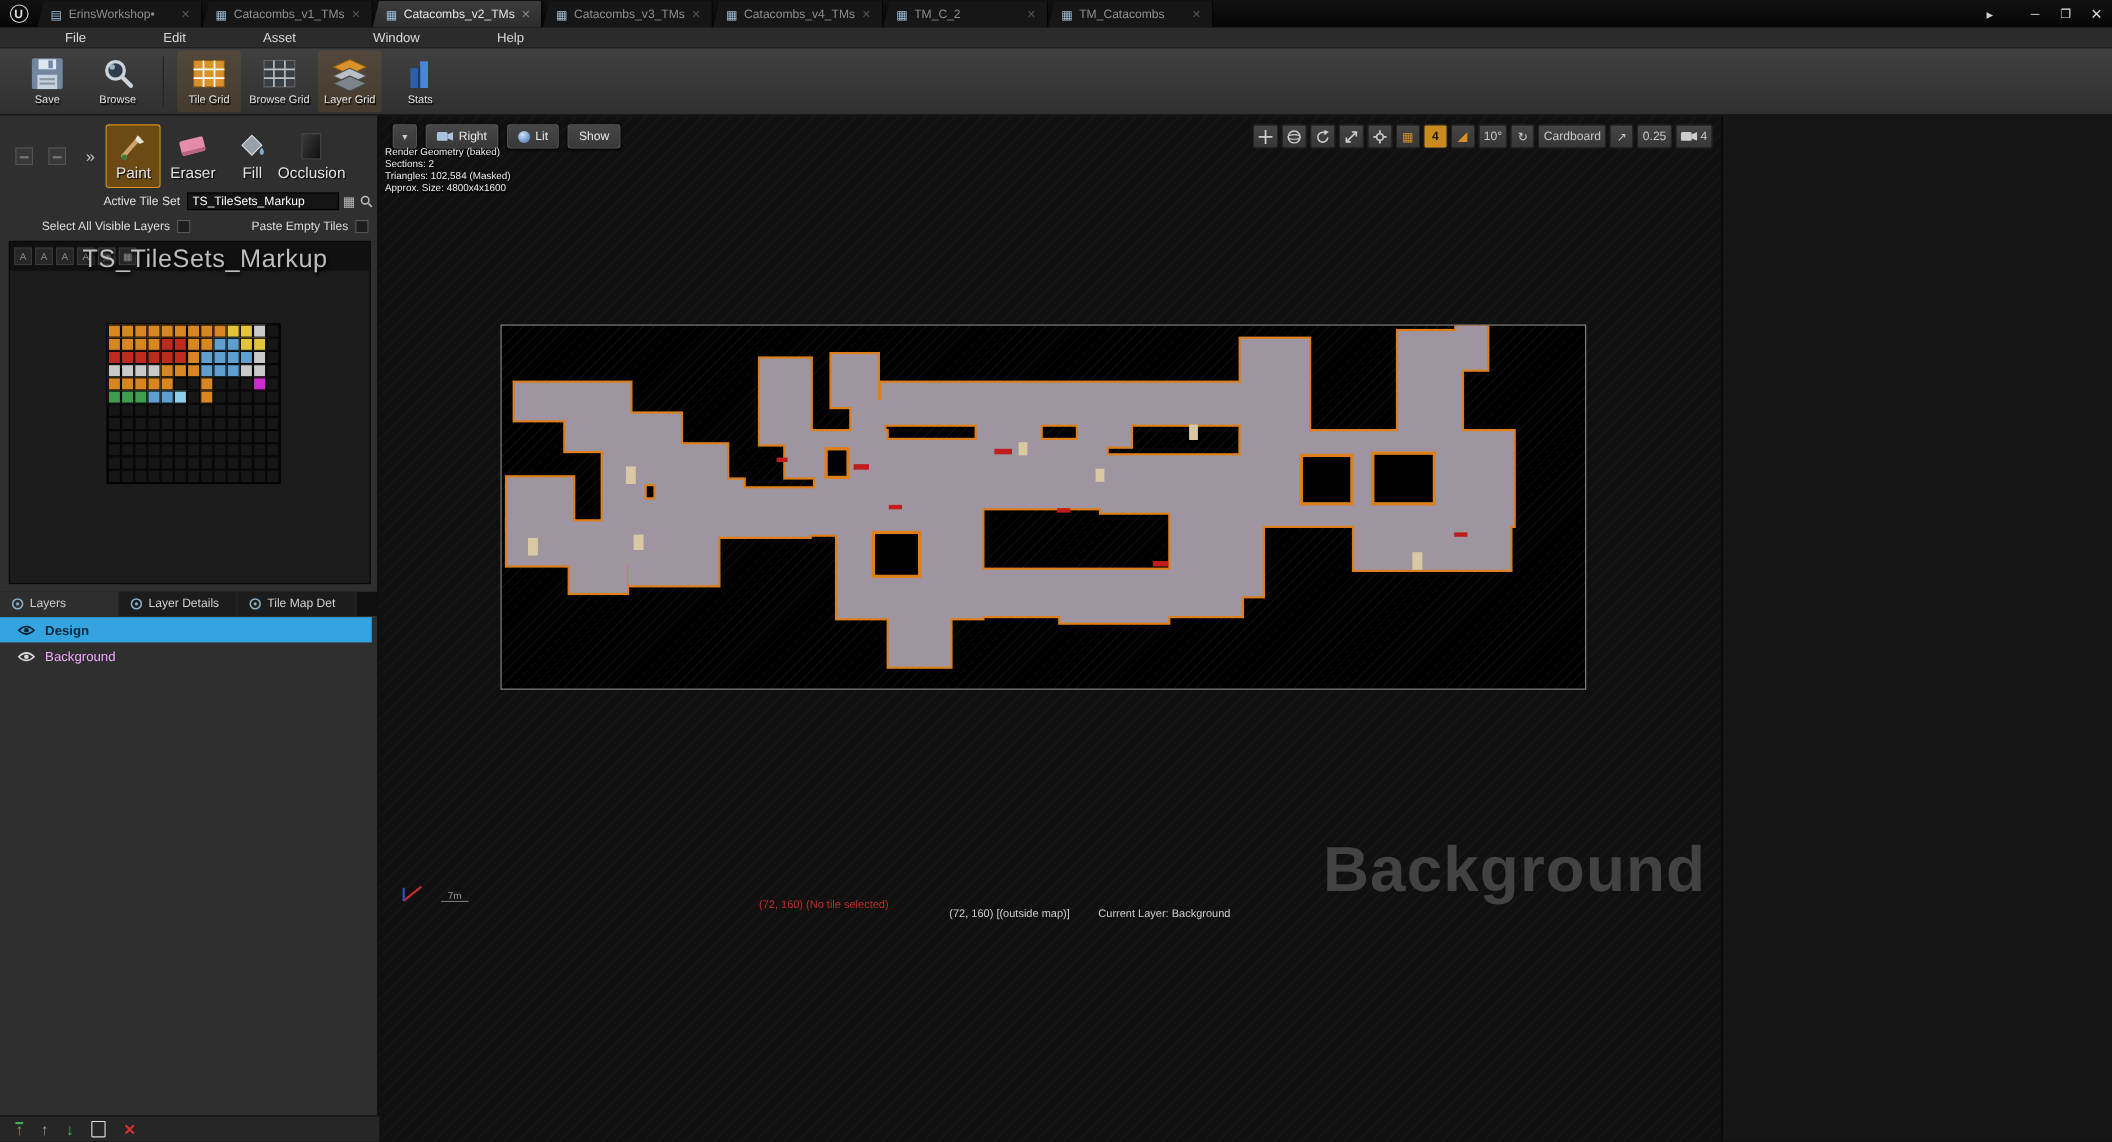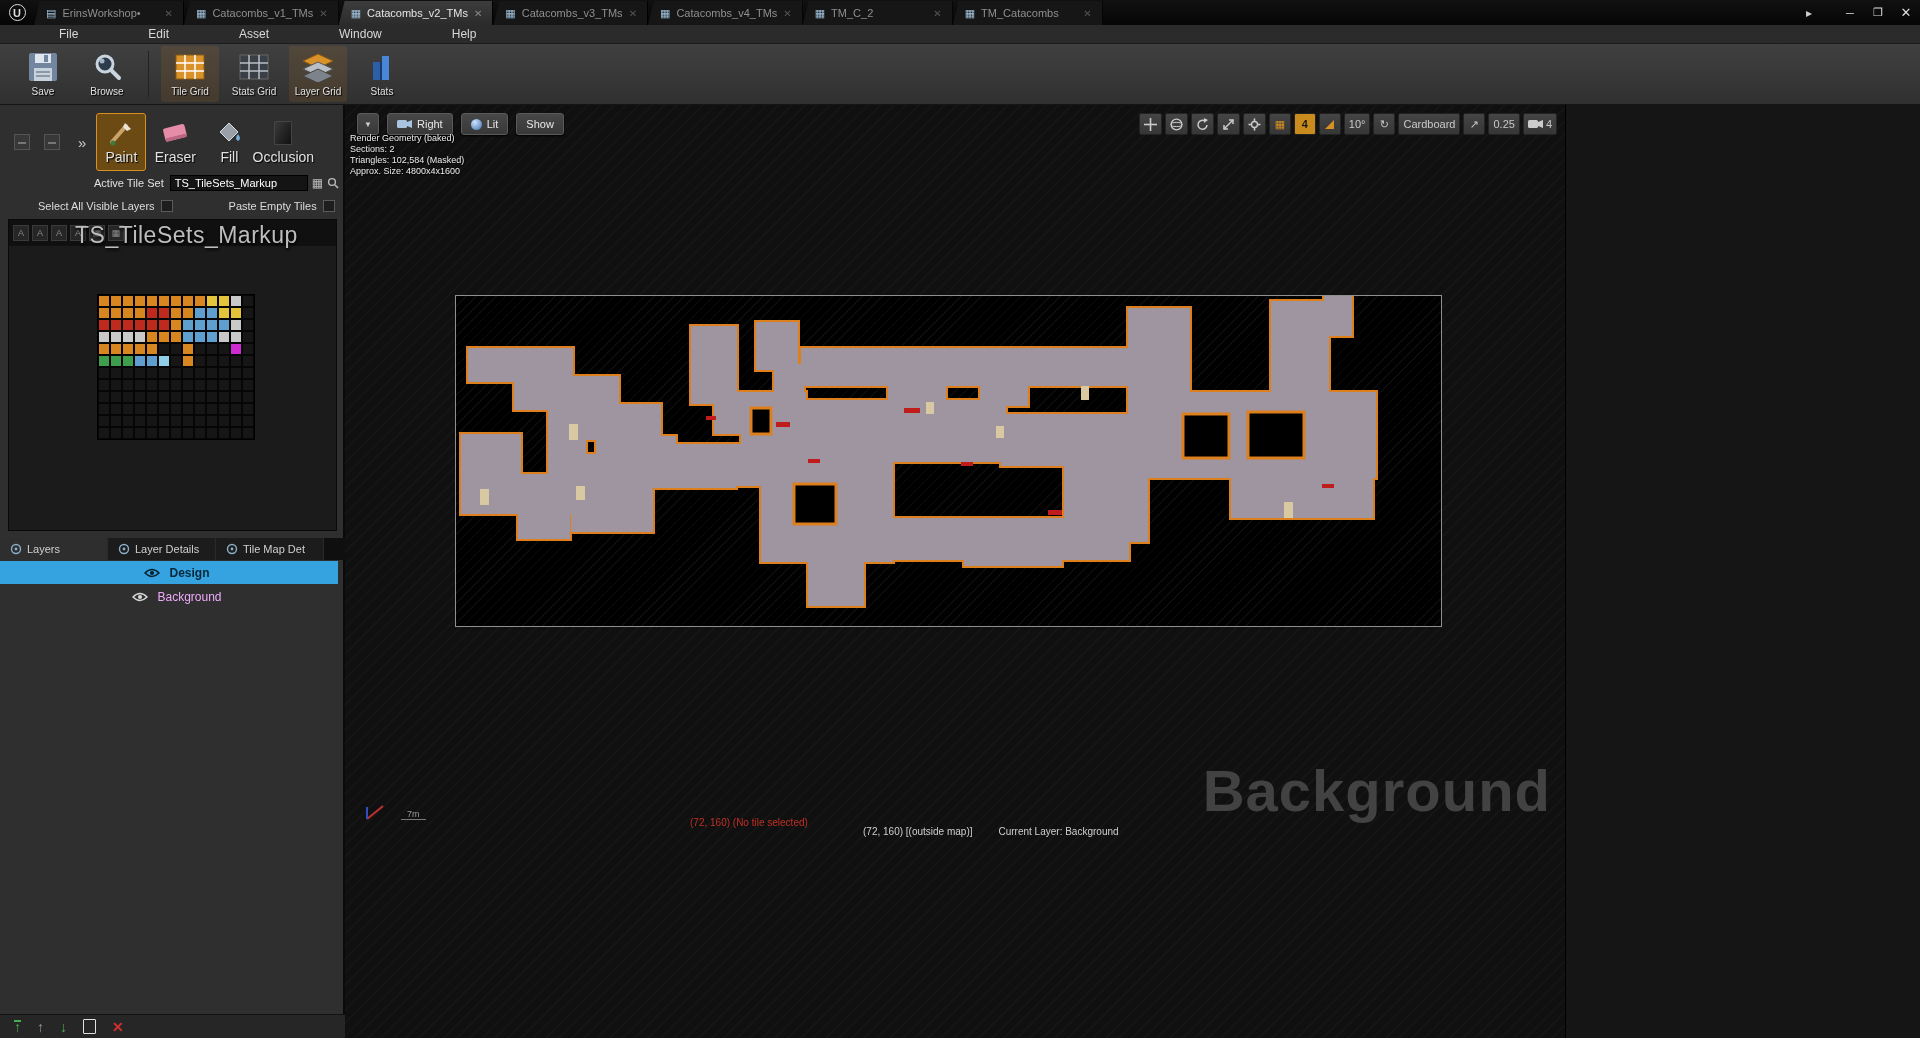--- a/index.html
+++ b/index.html
@@ -78,21 +78,21 @@
   .palette { position:absolute; left:88px; top:74px; background:#000; border:1px solid #000; }
   .pal-row { display:flex; }
   .pal-cell { width:12px; height:12px; border:1px solid #060606; }
   
   .layers-tabs { position:absolute; left:0; top:433px; width:345px; height:22px;
     background:#0f0f0f; display:flex; }
   .ltab { display:flex; align-items:center; gap:5px; padding:0 10px; font-size:11px; color:#cfcfcf;
     border-right:1px solid #2a2a2a; background:#1c1c1c; min-width:108px; }
   .ltab.active { background:#2e2e2e; }
   .layer-row { position:absolute; left:0; width:338px; height:23px; display:flex;
-    align-items:center; gap:9px; padding-left:16px; font-size:12px;justify-content:center; }
+    align-items:center; gap:9px; padding-left:16px; font-size:12px; }
   .layer-row.selected { background:#35a3e0; color:#06283a; font-weight:bold; }
   .layer-row.normal { color:#f0abfc; }
   .panel-footer { position:absolute; left:0; bottom:0; width:345px; height:24px;
     background:#262626; border-top:1px solid #121212; display:flex; align-items:center; gap:16px;
     padding-left:14px; font-size:14px; }
   .fi-green { color:#46b050; } .fi-gray { color:#9a9a9a; } .fi-red { color:#d23030; font-weight:bold; }
   .fi-top { border-top:2px solid #46b050; line-height:11px; }
   .fi-page { width:13px; height:15px; border:1.5px solid #e0e0e0; border-radius:1px; }
   
   .viewport { position:absolute; left:345px; top:105px; width:1220px; height:933px;
@@ -228,21 +228,21 @@
     <div class="tb-btn">
       <span class="tb-icon">
         <svg width="30" height="30">
             <rect x="1" y="3" width="28" height="24" fill="#3a3f45" stroke="#666"></rect>
             <line x1="1" y1="11" x2="29" y2="11" stroke="#b9bfc6" stroke-width="1.5"></line>
             <line x1="1" y1="19" x2="29" y2="19" stroke="#b9bfc6" stroke-width="1.5"></line>
             <line x1="10" y1="3" x2="10" y2="27" stroke="#b9bfc6" stroke-width="1.5"></line>
             <line x1="20" y1="3" x2="20" y2="27" stroke="#b9bfc6" stroke-width="1.5"></line>
           </svg>
       </span>
-      <span class="tb-label">Stats Grid</span>
+      <span class="tb-label">Browse Grid</span>
     </div>
     <div class="tb-btn active">
       <span class="tb-icon">
         <svg width="34" height="30">
             <polygon points="17,2 32,9 17,16 2,9" fill="#d9912a" stroke="#8a5a12"></polygon>
             <polygon points="17,10 32,17 17,24 2,17" fill="#b9bfc6" stroke="#555"></polygon>
             <polygon points="17,17 32,24 17,31 2,24" fill="#7d838a" stroke="#444"></polygon>
           </svg>
       </span>
       <span class="tb-label">Layer Grid</span>

